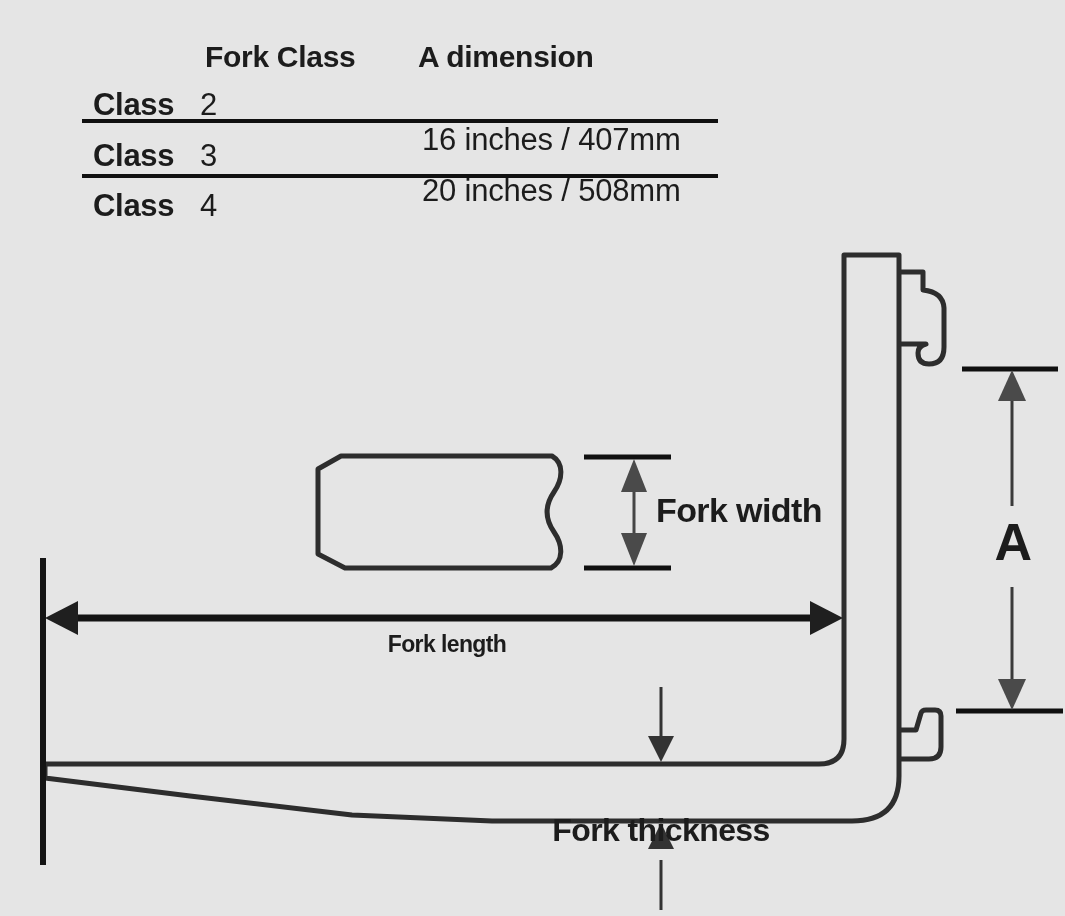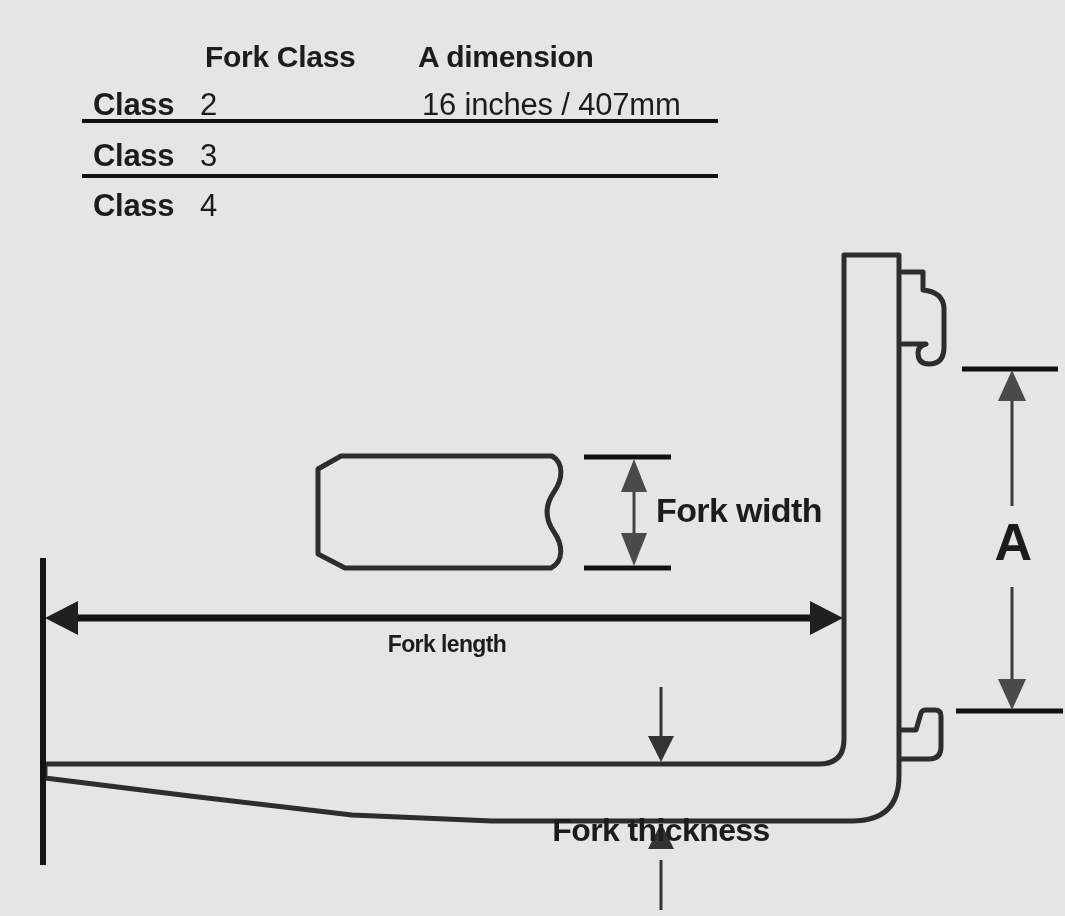--- a/index.html
+++ b/index.html
@@ -8,21 +8,21 @@
     font-family:"Liberation Sans","DejaVu Sans",sans-serif;color:#1c1c1c;
   }
   
   .spec-table{position:absolute;left:0;top:0;width:1065px;height:230px;}
   .spec-table .cell{position:absolute;white-space:nowrap;line-height:1;}
   .th{font-weight:700;font-size:30px;top:42px;letter-spacing:-0.3px;}
   .th.col-class{left:205px;}
   .th.col-dim{left:418px;}
   .row-label{font-weight:700;font-size:31px;left:93px;letter-spacing:-0.3px;}
   .row-number{font-weight:400;font-size:31px;left:200px;}
-  .row-value{font-weight:400;font-size:31px;left:422px;letter-spacing:-0.2px;}
+  .row-value{font-weight:400;font-size:31px;left:422px;letter-spacing:-0.2px;margin-top:35px;}
   .r1{top:89px;} .r2{top:140px;} .r3{top:190px;}
   .rule{position:absolute;left:82px;width:636px;height:4px;background:#101010;}
   .rule-1{top:119px;} .rule-2{top:174px;}
   
   .diagram{position:absolute;left:0;top:0;}
   .dim-label{position:absolute;font-weight:700;line-height:1;white-space:nowrap;letter-spacing:-0.6px;color:#1c1c1c;}
   .lbl-width{left:656px;top:493px;font-size:34px;}
   .lbl-length{left:447px;top:633px;font-size:23px;transform:translateX(-50%);}
   .lbl-thickness{left:661px;top:814px;font-size:32px;transform:translateX(-50%);}
   .lbl-a{left:1013px;top:516px;font-size:52px;transform:translateX(-50%);}
@@ -36,20 +36,21 @@
     <div class="cell th col-class">Fork Class</div>
     <div class="cell th col-dim">A dimension</div>
 
     <div class="cell row-label r1">Class</div>
     <div class="cell row-number r1">2</div>
     <div class="cell row-value r1">16 inches / 407mm</div>
     <div class="rule rule-1"></div>
 
     <div class="cell row-label r2">Class</div>
     <div class="cell row-number r2">3</div>
+    <div class="cell row-value r2">20 inches / 508mm</div>
     <div class="rule rule-2"></div>
 
     <div class="cell row-label r3">Class</div>
     <div class="cell row-number r3">4</div>
   </section>
 
   <svg class="diagram" width="1065" height="916" viewBox="0 0 1065 916">
 
     <path d="M341,456 L552,456 C564,463 563,479 554,492 C545,505 545,519 554,532 C563,545 564,561 551,568 L345,568 L318,554 L318,469 Z" fill="none" stroke="#2d2d2d" stroke-width="5" stroke-linejoin="round"></path>
 

